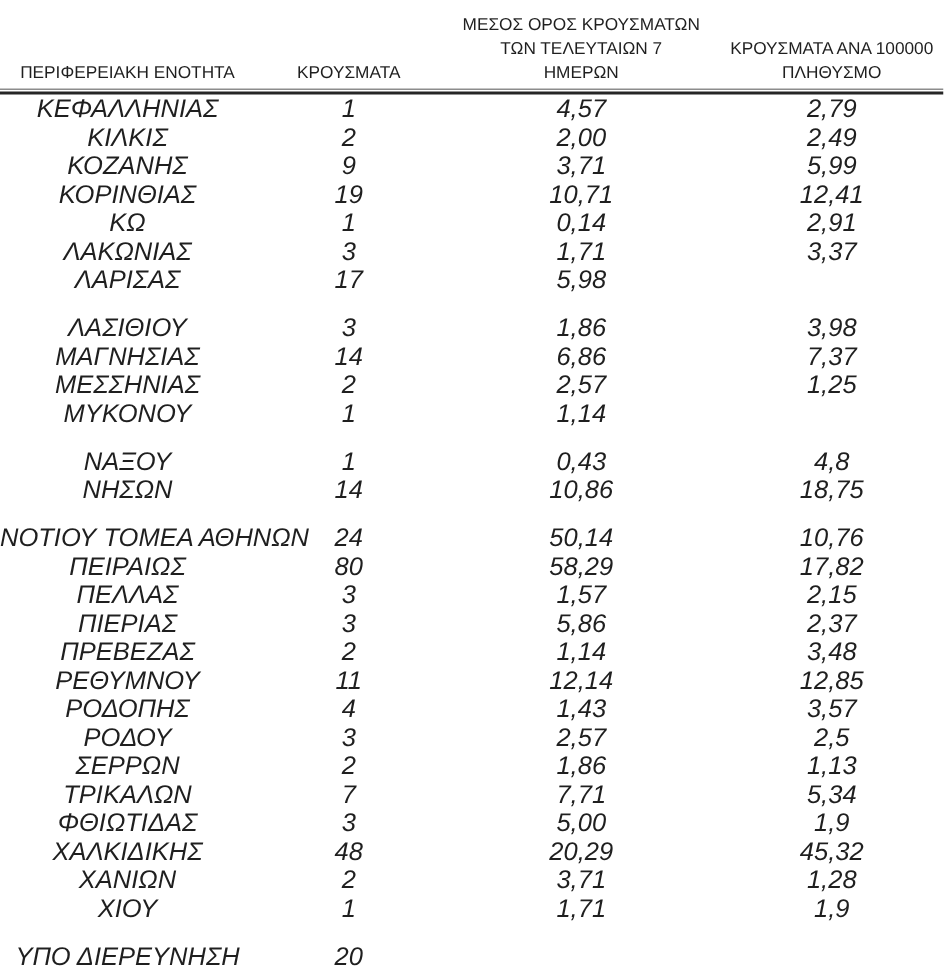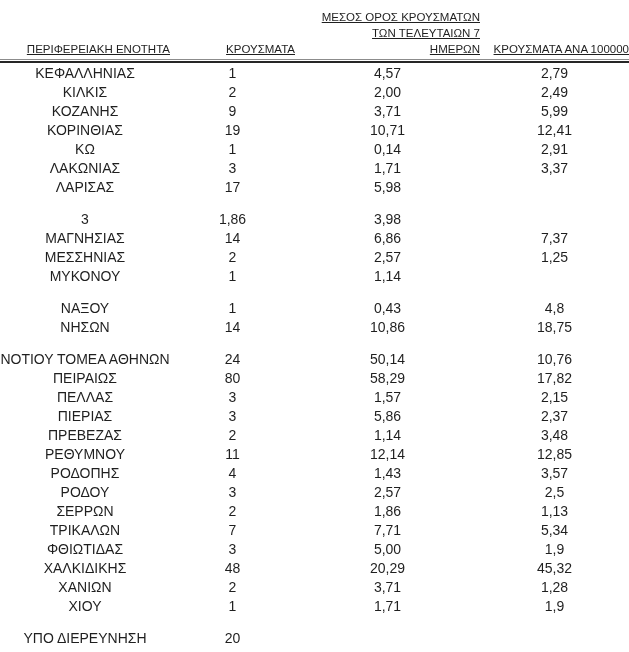--- a/index.html
+++ b/index.html
@@ -19,37 +19,37 @@
   }
   .hdr-grid, .row {
     display: grid;
     grid-template-columns: 170px 125px 185px 149px;
   }
   .hdr-grid {
     padding-top: 9px;
     align-items: end;
   }
   .hdr-cell {
-    text-align: right;
+    text-align: center;
     font-size: 11.5px;
     line-height: 16px;
     white-space: nowrap;
-    text-decoration: underline;
   }
   .hdr-cell span { display: block; }
   .hdr-divider {
     height: 1px;
     margin-top: 2px;
     border-top: 1px solid #8c8c8c;
     border-bottom: 2px solid #262626;
   }
   .row {
     height: 19px;
     align-items: center;
-    font-size: 14px;
+    font-size: 17px;
+    font-style: italic;
   }
   .cell {
     text-align: center;
     white-space: nowrap;
   }
   .spacer-row {
     height: 13px;
   }
 </style>
 </head>
@@ -64,20 +64,21 @@
     <div class="hdr-cell">
       <span>ΚΡΟΥΣΜΑΤΑ</span>
     </div>
     <div class="hdr-cell">
       <span>ΜΕΣΟΣ ΟΡΟΣ ΚΡΟΥΣΜΑΤΩΝ</span>
       <span>ΤΩΝ ΤΕΛΕΥΤΑΙΩΝ 7</span>
       <span>ΗΜΕΡΩΝ</span>
     </div>
     <div class="hdr-cell">
       <span>ΚΡΟΥΣΜΑΤΑ ΑΝΑ 100000</span>
+      <span>ΠΛΗΘΥΣΜΟ</span>
     </div>
   </div>
 
   <div class="hdr-divider"></div>
 
   <div>
       <div class="row">
     <div class="cell">ΚΕΦΑΛΛΗΝΙΑΣ</div>
     <div class="cell">1</div>
     <div class="cell">4,57</div>
@@ -113,20 +114,21 @@
     <div class="cell">1,71</div>
     <div class="cell">3,37</div>
   </div>
       <div class="row">
     <div class="cell">ΛΑΡΙΣΑΣ</div>
     <div class="cell">17</div>
     <div class="cell">5,98</div>
   </div>
       <div class="spacer-row"></div>
       <div class="row">
+    <div class="cell">ΛΑΣΙΘΙΟΥ</div>
     <div class="cell">3</div>
     <div class="cell">1,86</div>
     <div class="cell">3,98</div>
   </div>
       <div class="row">
     <div class="cell">ΜΑΓΝΗΣΙΑΣ</div>
     <div class="cell">14</div>
     <div class="cell">6,86</div>
     <div class="cell">7,37</div>
   </div>

